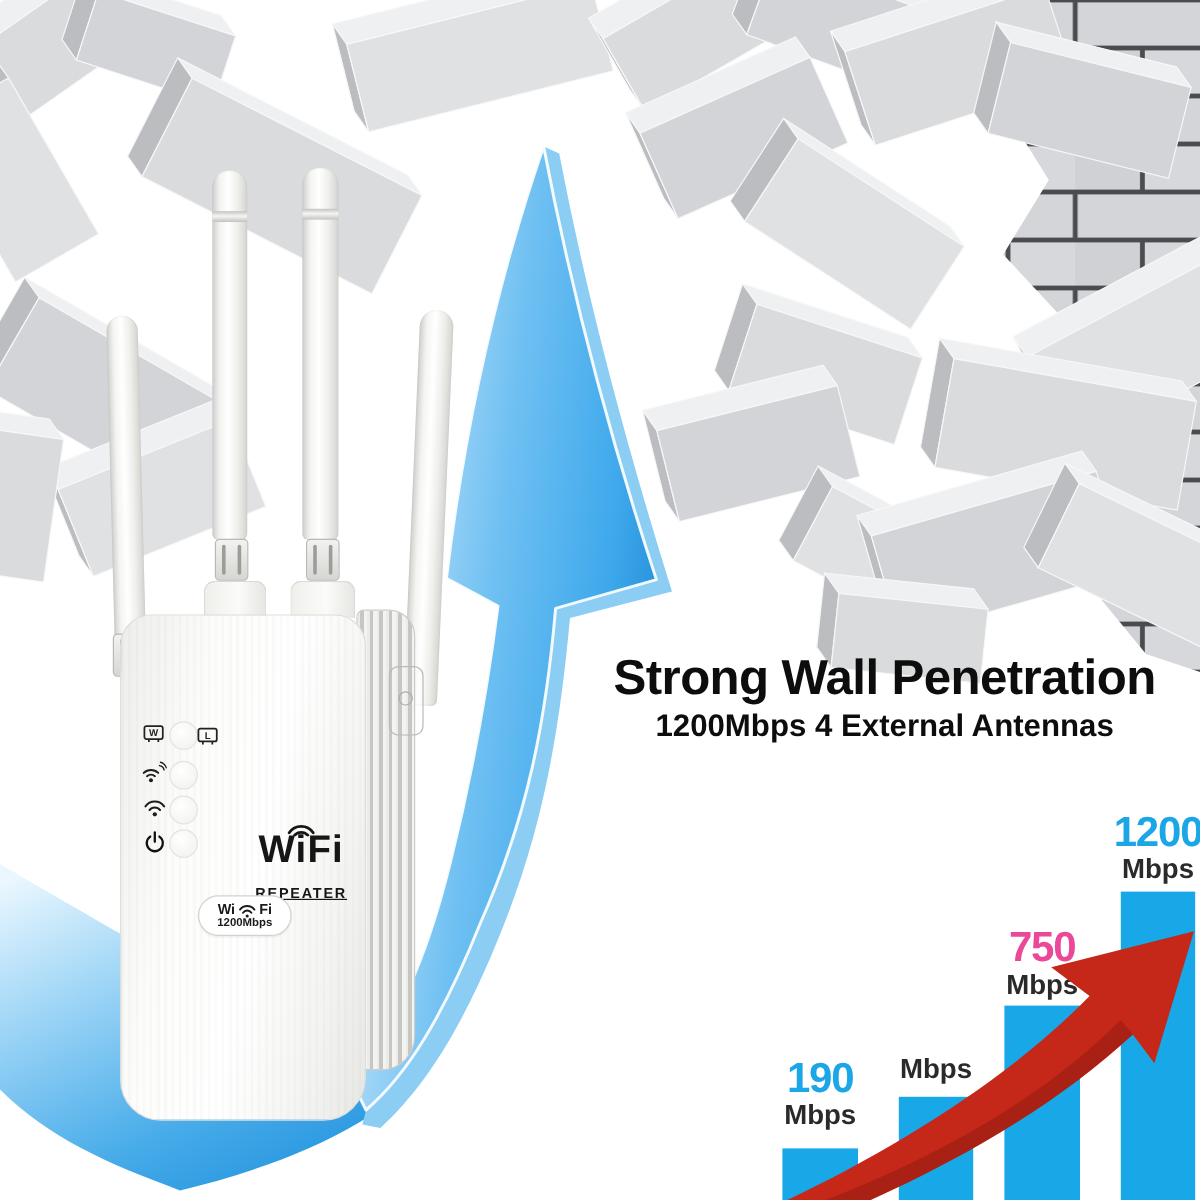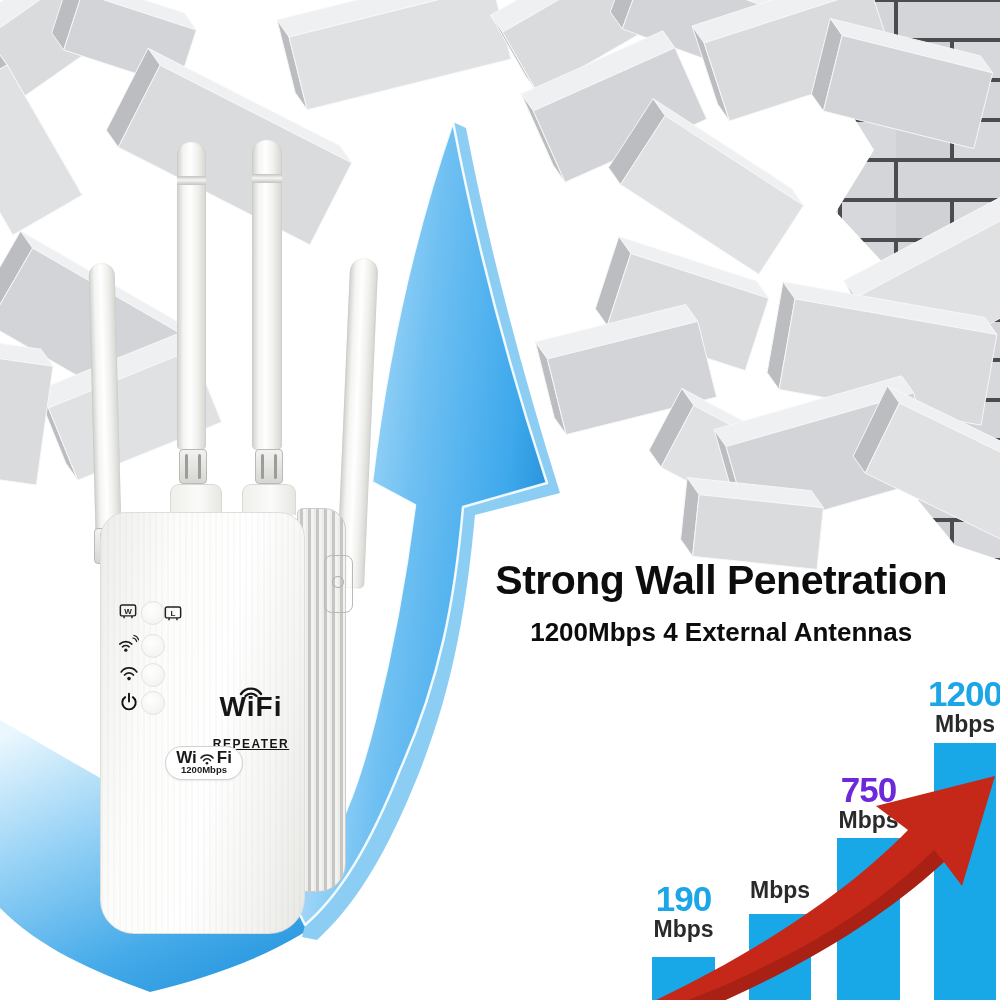--- a/index.html
+++ b/index.html
@@ -27,33 +27,33 @@
   .knob i{position:absolute;left:7px;top:20px;width:10px;height:10px;border:1.5px solid #adadaa;border-radius:50%;}
   .body{position:absolute;left:100px;top:512px;width:203px;height:420px;
        background:linear-gradient(100deg,#ededeb 0%,#fcfcfa 28%,#ffffff 55%,#f3f3f1 82%,#e7e7e4 100%);
        border:1px solid #dededb;border-radius:26px 26px 36px 34px;}
   .body::after{content:"";position:absolute;inset:0;border-radius:inherit;
        background:repeating-linear-gradient(90deg,rgba(0,0,0,.02) 0 2px,transparent 2px 6px);}
   .led{position:absolute;width:22px;height:22px;border-radius:50%;border:1px solid #e3e3e0;
        background:radial-gradient(circle at 40% 35%,#ffffff,#f0f0ee);}
   .dicon{position:absolute;}
   .logo{position:absolute;left:196px;top:694px;width:110px;text-align:center;color:#161616;}
-  .logo .wifi-word{font-size:28px;font-weight:bold;letter-spacing:1px;line-height:26px;}
+  .logo .wifi-word{font-size:32px;font-weight:bold;letter-spacing:1px;line-height:26px;}
   .logo .rep{font-size:12px;font-weight:bold;letter-spacing:1.5px;margin-top:17px;text-decoration:underline;}
   .logo-arcs{position:absolute;left:40px;top:-12px;}
   .badge{position:absolute;left:165px;top:746px;width:76px;height:32px;background:#ffffff;
        border:1.5px solid #d2d2cf;border-radius:17px;text-align:center;color:#1b1b1b;
        box-shadow:0 1px 2px rgba(0,0,0,.08);}
   .badge .row1{display:flex;align-items:flex-end;justify-content:center;gap:2px;
-       font-size:17px;font-weight:bold;line-height:14px;margin-top:4px;}
+       font-size:12px;font-weight:bold;line-height:14px;margin-top:4px;}
   .badge .row2{font-size:9.5px;font-weight:bold;line-height:10px;}
 
   
   .headline{position:absolute;top:542px;right:37px;text-align:right;color:#0d0d0d;z-index:3;}
-  .headline h1{margin:16px;font-size:41px;font-weight:bold;letter-spacing:-.5px;line-height:44px;}
+  .headline h1{margin:0;font-size:41px;font-weight:bold;letter-spacing:-.5px;line-height:44px;}
   .headline p{margin:4px 0 0 0;font-size:26px;font-weight:bold;line-height:28px;text-align:center;}
 
   
   .chart{position:absolute;left:0;top:0;width:1000px;height:1000px;z-index:1;}
   .bar{position:absolute;bottom:0;}
   .bar-label{position:absolute;width:130px;text-align:center;}
   .bar-label .num{display:block;font-size:35px;font-weight:bold;letter-spacing:-1px;line-height:36px;}
   .bar-label .unit{display:block;font-size:23px;font-weight:bold;line-height:24px;}
   .trend{position:absolute;left:0;top:0;z-index:4;}
 </style>
@@ -169,21 +169,21 @@
     <div class="bar" id="bar3" style="left: 934px; width: 62px; height: 257px; background: rgb(24, 168, 231);"></div>
 
     <div class="bar-label" id="lbl0" style="left: 618.5px; bottom: 59px;">
       <span class="num" style="color: rgb(27, 166, 232);">190</span>
       <span class="unit" style="color: rgb(43, 42, 42);">Mbps</span>
     </div>
     <div class="bar-label" id="lbl1" style="left: 715px; bottom: 98px;">
       <span class="unit" style="color: rgb(43, 42, 42);">Mbps</span>
     </div>
     <div class="bar-label" id="lbl2" style="left: 803.5px; bottom: 168px;">
-      <span class="num" style="color: #6d28d9;">750</span>
+      <span class="num" style="color: #ec4899;">750</span>
       <span class="unit" style="color: rgb(43, 42, 42);">Mbps</span>
     </div>
     <div class="bar-label" id="lbl3" style="left: 900px; bottom: 264px;">
       <span class="num" style="color: rgb(27, 166, 232);">1200</span>
       <span class="unit" style="color: rgb(43, 42, 42);">Mbps</span>
     </div>
   </div>
 
   <svg class="trend" viewBox="0 0 1000 1000" width="1000" height="1000">
     <path id="trendBody" d="M 652 1002 C 745 958 842 898 908 830 L 876 806 L 995 776 L 962 886 L 944 862 C 868 932 770 984 664 1026 Z" fill="#c52718"></path>

